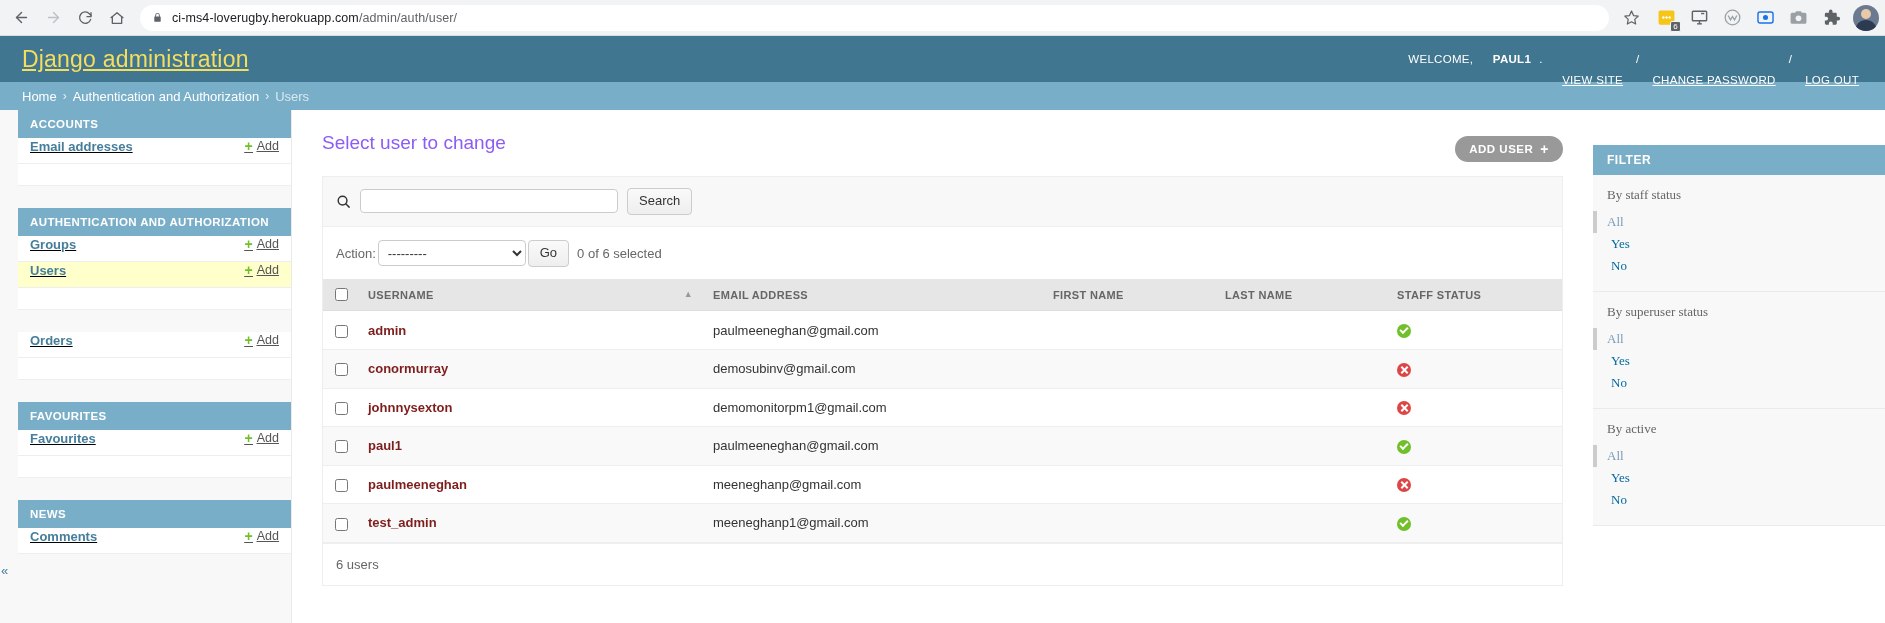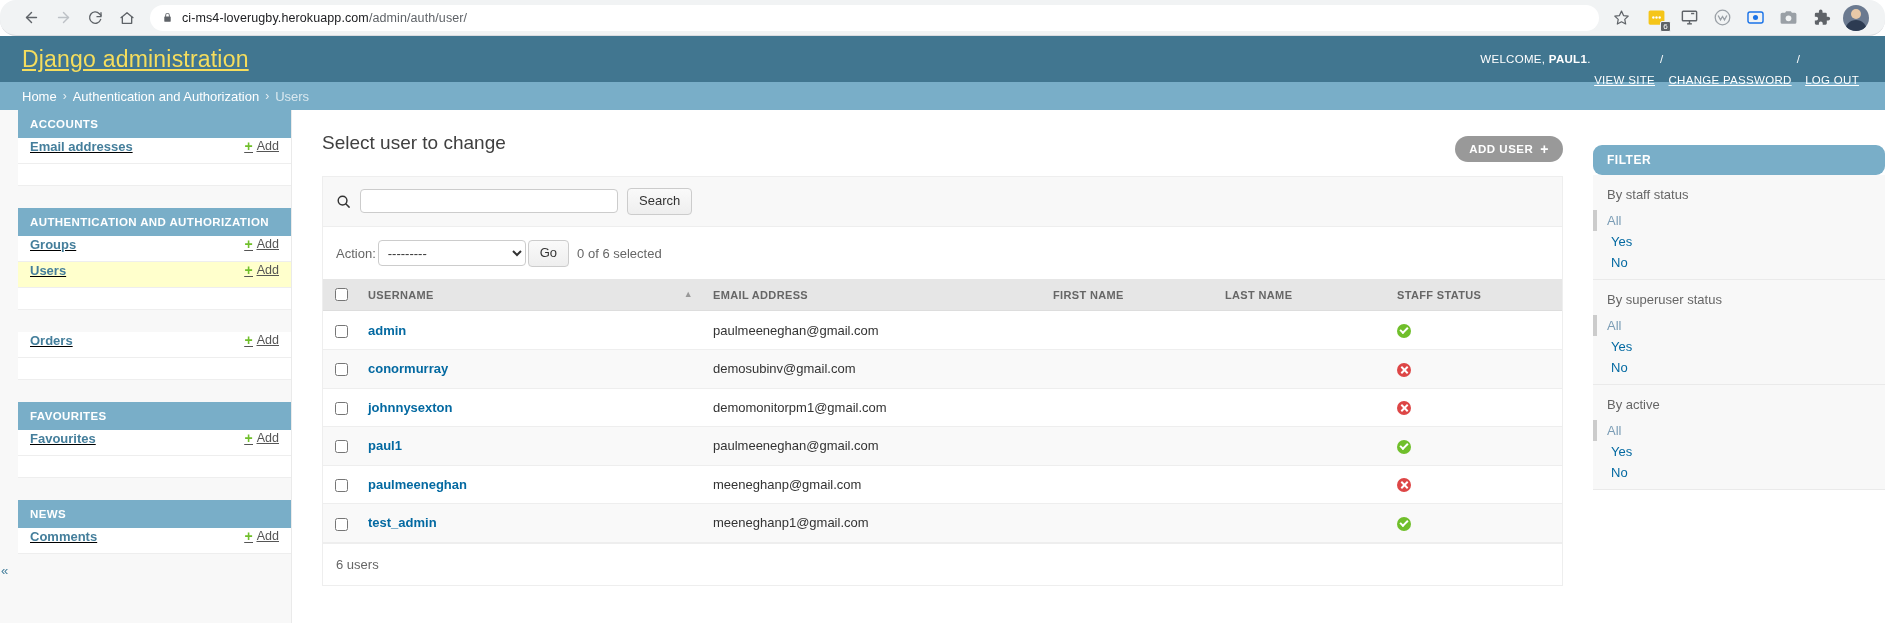--- a/index.html
+++ b/index.html
@@ -10,24 +10,23 @@
     font-family: "Liberation Sans", sans-serif;
   }
   * { box-sizing: border-box; }
 
   
   .browser-bar {
     height: 36px;
     background: #f1f3f4;
     display: flex;
     align-items: center;
-    padding: 0 16px;
+    padding: 0 6px;
     gap: 2px;
     border-bottom: 1px solid #dadce0;
-    border-radius: 16px;
   }
   .nav-btn {
     width: 30px; height: 30px;
     display: flex; align-items: center; justify-content: center;
     border-radius: 50%;
     color: #5f6368;
     flex: 0 0 auto;
   }
   .nav-btn svg { display: block; }
   .omnibox {
@@ -105,21 +104,21 @@
     font-weight: 300;
     letter-spacing: .2px;
   }
   .user-tools {
     color: #fff;
     font-size: 11.5px;
     letter-spacing: .3px;
     text-transform: uppercase;
     display: flex;
     align-items: center;
-    gap: 0;
+    gap: 8px;
   }
   .user-tools .uname { font-weight: bold; }
   .user-tools a { color: #fff; text-decoration: underline; margin-top: 41px; }
   .user-tools .sep { padding: 0 5px; }
 
   .breadcrumbs {
     height: 28px;
     background: #79aec8;
     display: flex;
     align-items: center;
@@ -200,21 +199,21 @@
     letter-spacing: .5px;
     padding: 6px 14px;
     border-radius: 14px;
     text-decoration: none;
   }
   .addlink-btn .pl { font-size: 14px; line-height: 1; }
 
   h1.page-title {
     font-size: 19px;
     font-weight: normal;
-    color: #404040;
+    color: #8b5cf6;
     margin: 0 0 22px 0;
     padding: 0;
   }
 
   .module-box { border: 1px solid #eee; }
 
   .search-bar {
     background: #f8f8f8;
     border-bottom: 1px solid #eee;
     padding: 11px 13px;
@@ -291,21 +290,21 @@
   th.sorted .sortarrow { float: right; color: #999; font-size: 9px; }
   table.results tbody td {
     padding: 11px 10px;
     border-bottom: 1px solid #eee;
     color: #333;
     vertical-align: middle;
   }
   table.results tbody tr.row1 { background: #fff; }
   table.results tbody tr.row2 { background: #f9f9f9; }
   table.results tbody td.action-checkbox { padding-left: 12px; width: 30px; }
-  table.results tbody td a.usrlink { color: #0369a1; font-weight: bold; text-decoration: none; }
+  table.results tbody td a.usrlink { color: #7f1d1d; font-weight: bold; text-decoration: none; }
 
   input[type=checkbox] {
     width: 13px; height: 13px; margin: 0;
     vertical-align: middle;
   }
 
   .icon-yes, .icon-no {
     display: inline-block;
     width: 14px; height: 14px;
     border-radius: 50%;
@@ -349,23 +348,22 @@
     background: #fff;
   }
   .filter-title {
     background: #79aec8;
     color: #fff;
     font-size: 12px;
     font-weight: bold;
     text-transform: uppercase;
     letter-spacing: .5px;
     padding: 8px 14px;
-    border-radius: 9px;
-  }
-  .filter-group { border-bottom: 1px solid #eaeaea; padding: 12px 0 6px 0; background: #f8f8f8; }
+  }
+  .filter-group { border-bottom: 1px solid #eaeaea; padding: 12px 0 14px 0; background: #f8f8f8; font-family: Liberation Serif, serif; }
   .filter-group h3 {
     margin: 0 0 8px 0;
     padding: 0 14px;
     font-size: 13px;
     font-weight: normal;
     color: #666;
   }
   .filter-group ul { list-style: none; margin: 0; padding: 0; }
   .filter-group li {
     font-size: 13px;

